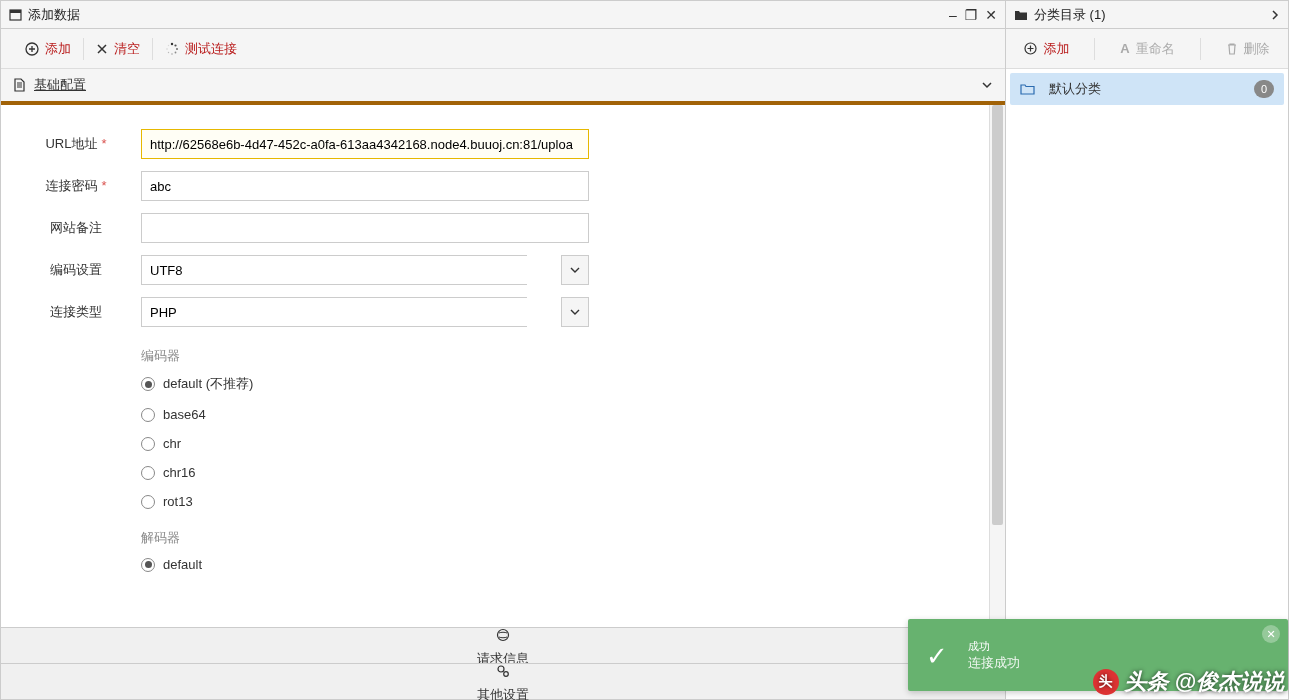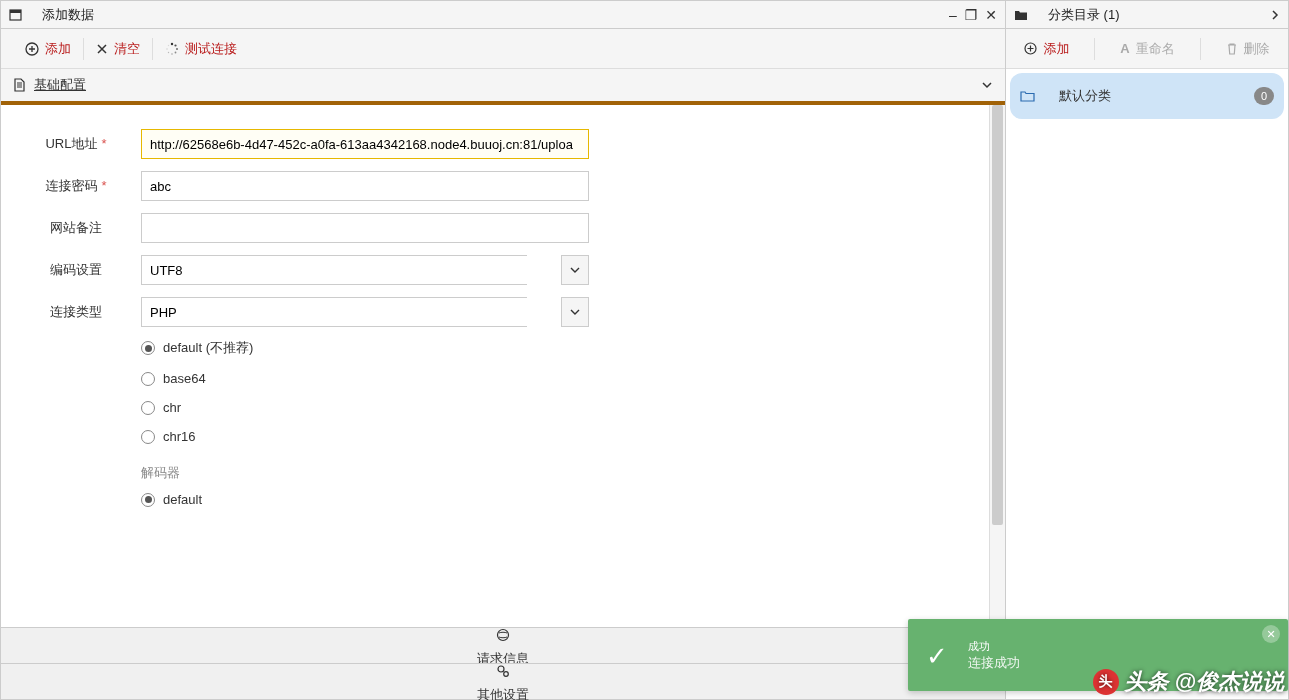--- a/index.html
+++ b/index.html
@@ -3,21 +3,21 @@
   <meta charset="utf-8">
   <style>
     * { box-sizing: border-box; margin: 0; padding: 0; }
     body { font-family: "Microsoft YaHei", Arial, sans-serif; font-size: 13px; background: #fff; color: #333; }
     .app { display: flex; width: 1289px; height: 700px; }
     .left-panel { width: 1006px; border: 1px solid #ccc; display: flex; flex-direction: column; }
     .right-panel { width: 283px; border: 1px solid #ccc; border-left: none; display: flex; flex-direction: column; }
 
     
     .titlebar { height: 28px; background: #f5f5f5; border-bottom: 1px solid #ccc; display: flex; align-items: center; padding: 0 8px; }
-    .titlebar .title { flex: 1; display: flex; align-items: center; gap: 20px; font-size: 13px; color: #222; }
+    .titlebar .title { flex: 1; display: flex; align-items: center; gap: 6px; font-size: 13px; color: #222; }
     .window-controls { display: flex; gap: 8px; font-size: 14px; color: #333; }
     .window-controls span { cursor: pointer; }
 
     
     .toolbar { height: 40px; background: #f5f5f5; border-bottom: 1px solid #ddd; display: flex; align-items: center; padding: 0 12px; gap: 0; }
     .toolbar-btn { display: flex; align-items: center; gap: 6px; padding: 6px 12px; cursor: pointer; color: #b91c1c; }
     .toolbar-divider { width: 1px; height: 22px; background: #ddd; }
     .toolbar-btn.disabled { color: #aaa; cursor: default; }
 
     
@@ -45,21 +45,21 @@
     .form-scroll { position: relative; flex: 1; display: flex; }
     .scroll-track { width: 16px; background: #f5f5f5; border-left: 1px solid #ddd; position: relative; }
     .scroll-thumb { position: absolute; top: 0; left: 2px; right: 2px; height: 420px; background: #ccc; border-radius: 2px; }
 
     
     .collapsed-section { height: 36px; background: #f0f0f0; border-top: 1px solid #ccc; display: flex; align-items: center; padding: 0 12px; gap: 8px; cursor: pointer; flex-direction: column; }
 
     
     .cat-toolbar { height: 40px; background: #f5f5f5; border-bottom: 1px solid #ddd; display: flex; align-items: center; justify-content: space-around; }
     .cat-list { flex: 1; background: #fff; padding: 4px; }
-    .cat-item { height: 46px; background: #cfe4f7; display: flex; align-items: center; padding: 0 10px; gap: 24px; border-radius: 12px; }
+    .cat-item { height: 32px; background: #cfe4f7; display: flex; align-items: center; padding: 0 10px; gap: 14px; border-radius: 2px; }
     .cat-item .badge { margin-left: auto; background: #888; color: #fff; border-radius: 10px; min-width: 20px; height: 18px; display: flex; align-items: center; justify-content: center; font-size: 11px; padding: 0 6px; }
 
     
     .toast { position: absolute; right: 0; bottom: 8px; width: 380px; height: 72px; background: #67b26f; color: #fff; display: flex; align-items: center; padding: 0 18px; gap: 14px; border-radius: 2px; box-shadow: 0 2px 6px rgba(0,0,0,.2); }
     .toast-check { width: 28px; height: 28px; font-size: 26px; }
     .toast-body .t1 { font-size: 11px; font-weight: 500; }
     .toast-body .t2 { font-size: 13px; opacity: .9; }
     .toast-close { position: absolute; top: 6px; right: 8px; width: 18px; height: 18px; border-radius: 50%; background: rgba(255,255,255,.3); display: flex; align-items: center; justify-content: center; font-size: 11px; cursor: pointer; }
 
     
@@ -187,35 +187,40 @@
                 <span>
                     <svg width="10" height="10" viewBox="0 0 10 10">
                       <path d="M1 3l4 4 4-4" fill="none" stroke="#333" stroke-width="1.4"></path>
                     </svg>
                   </span>
               </div>
             </div>
           </div>
         </div>
 
+        <div class="group-label">编码器</div>
         <div class="radio-row">
             <span class="radio checked"></span>
             <span>default (不推荐)</span>
           </div>
         <div class="radio-row">
             <span class="radio"></span>
             <span>base64</span>
           </div>
         <div class="radio-row">
             <span class="radio"></span>
             <span>chr</span>
           </div>
         <div class="radio-row">
             <span class="radio"></span>
             <span>chr16</span>
+          </div>
+        <div class="radio-row">
+            <span class="radio"></span>
+            <span>rot13</span>
           </div>
 
         <div class="group-label">解码器</div>
         <div class="radio-row">
             <span class="radio checked"></span>
             <span>default</span>
           </div>
       </div>
       <div class="scroll-track">
         <div class="scroll-thumb"></div>

